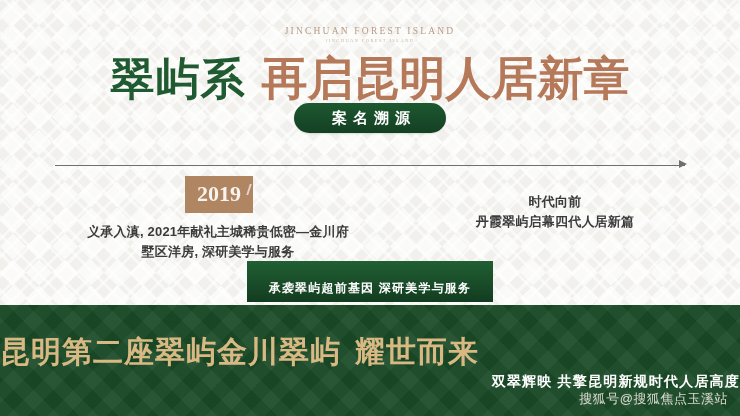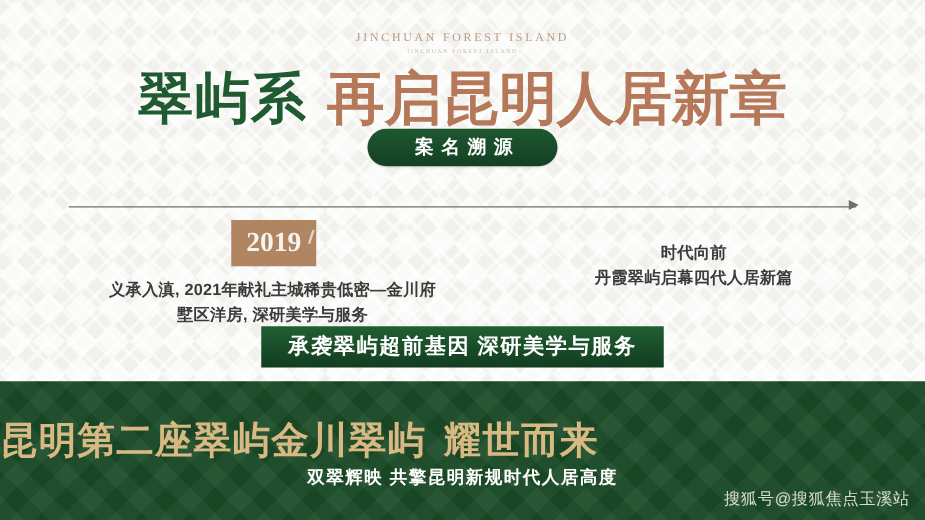--- a/index.html
+++ b/index.html
@@ -201,24 +201,24 @@
     top: 261px;
     width: 740px;
     text-align: center;
     z-index: 4;
   }
   .strip {
     display: inline-block;
     background: linear-gradient(180deg, #1d5830 0%, #15402335 100%), #1a4f2b;
     background: linear-gradient(180deg, #205f33 0%, #133c20 100%);
     color: #ffffff;
-    font-size: 17px;
+    font-size: 12px;
     font-weight: bold;
     letter-spacing: 1.2px;
-    padding: 6px 22px 7px 22px;
+    padding: 20px 22px 7px 22px;
     line-height: 1.2;
     white-space: nowrap;
   }
 
   
   .green-panel {
     position: absolute;
     left: 0;
     top: 305px;
     width: 740px;
@@ -240,21 +240,21 @@
     color: #d9b983;
     letter-spacing: 1px;
     white-space: nowrap;
   }
   .gp-title .sp { display: inline-block; width: 14px; }
   .gp-sub {
     position: absolute;
     left: 0;
     top: 68px;
     width: 740px;
-    text-align: center;
+    text-align: right;
     font-size: 14px;
     font-weight: bold;
     color: #ffffff;
     letter-spacing: 1.2px;
     white-space: nowrap;
   }
   .watermark {
     position: absolute;
     right: 12px;
     bottom: 8px;

